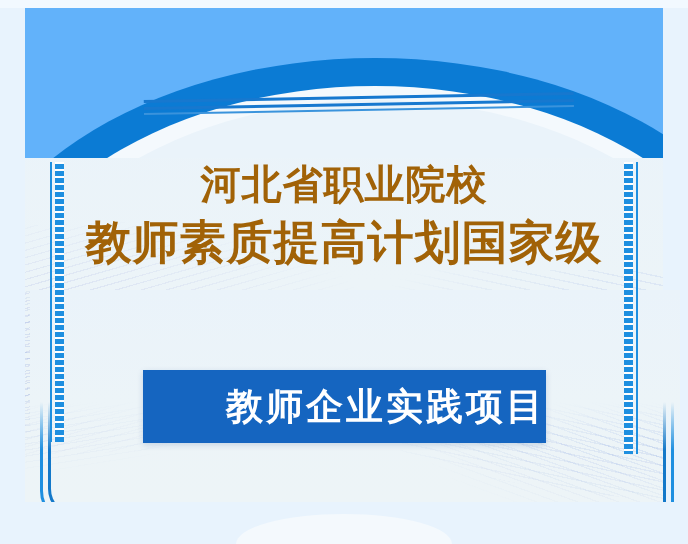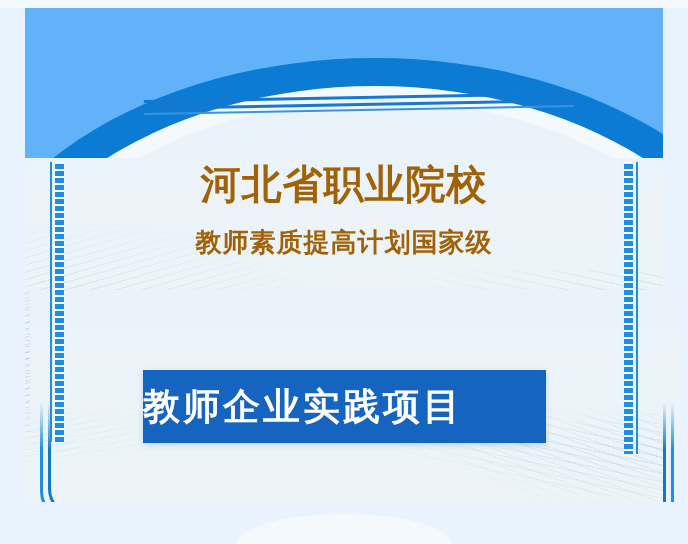--- a/index.html
+++ b/index.html
@@ -158,28 +158,28 @@
     text-align:center;
     color:#a16207;
     font-weight:bold;
     font-size:40px;
     line-height:58px;
     letter-spacing:1px;
     font-family:"DejaVu Sans","Liberation Sans",sans-serif;
     white-space:nowrap;
   }
   .title .ln{display:block;}
-  .title .ln2{font-size:26px;}
+  .title .ln2{font-size:46px;}
 
   
   .banner{
     position:absolute;left:143px;top:370px;
     width:403px;height:73px;
     background:#1565c0;
-    display:flex;align-items:center;justify-content:flex-start;
+    display:flex;align-items:center;justify-content:flex-end;
     box-shadow:0 2px 6px rgba(20,70,140,.18);
   }
   .banner-text{
     color:#ffffff;
     font-weight:bold;
     font-size:37px;
     letter-spacing:3px;
     white-space:nowrap;
     font-family:"DejaVu Sans","Liberation Sans",sans-serif;
   }

